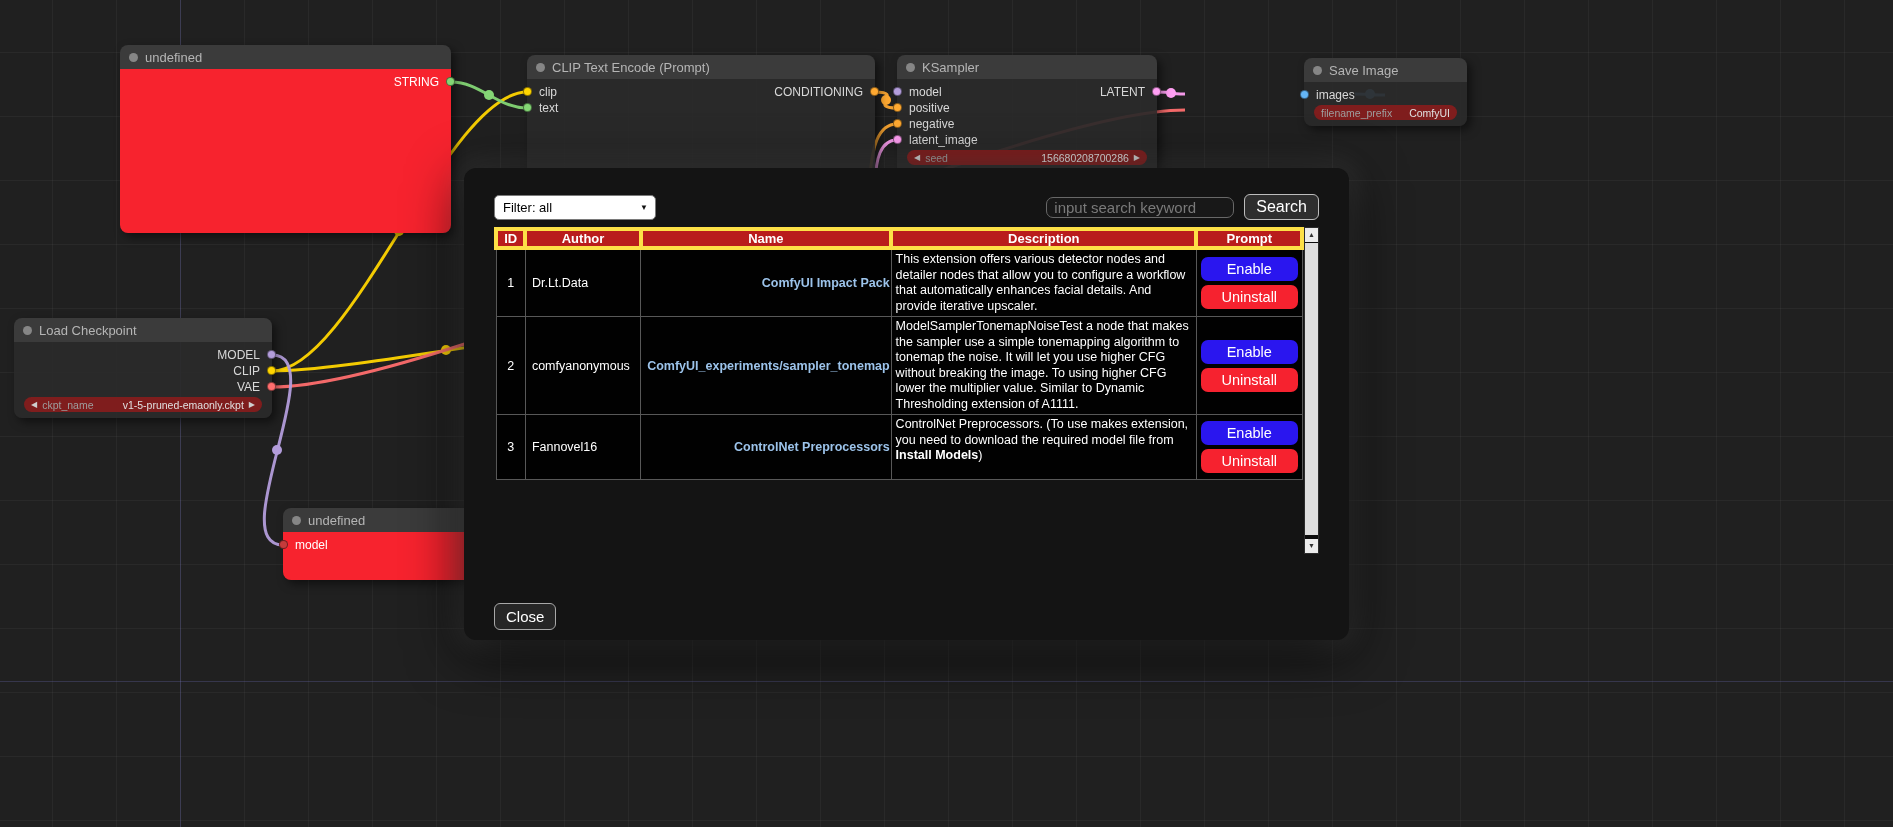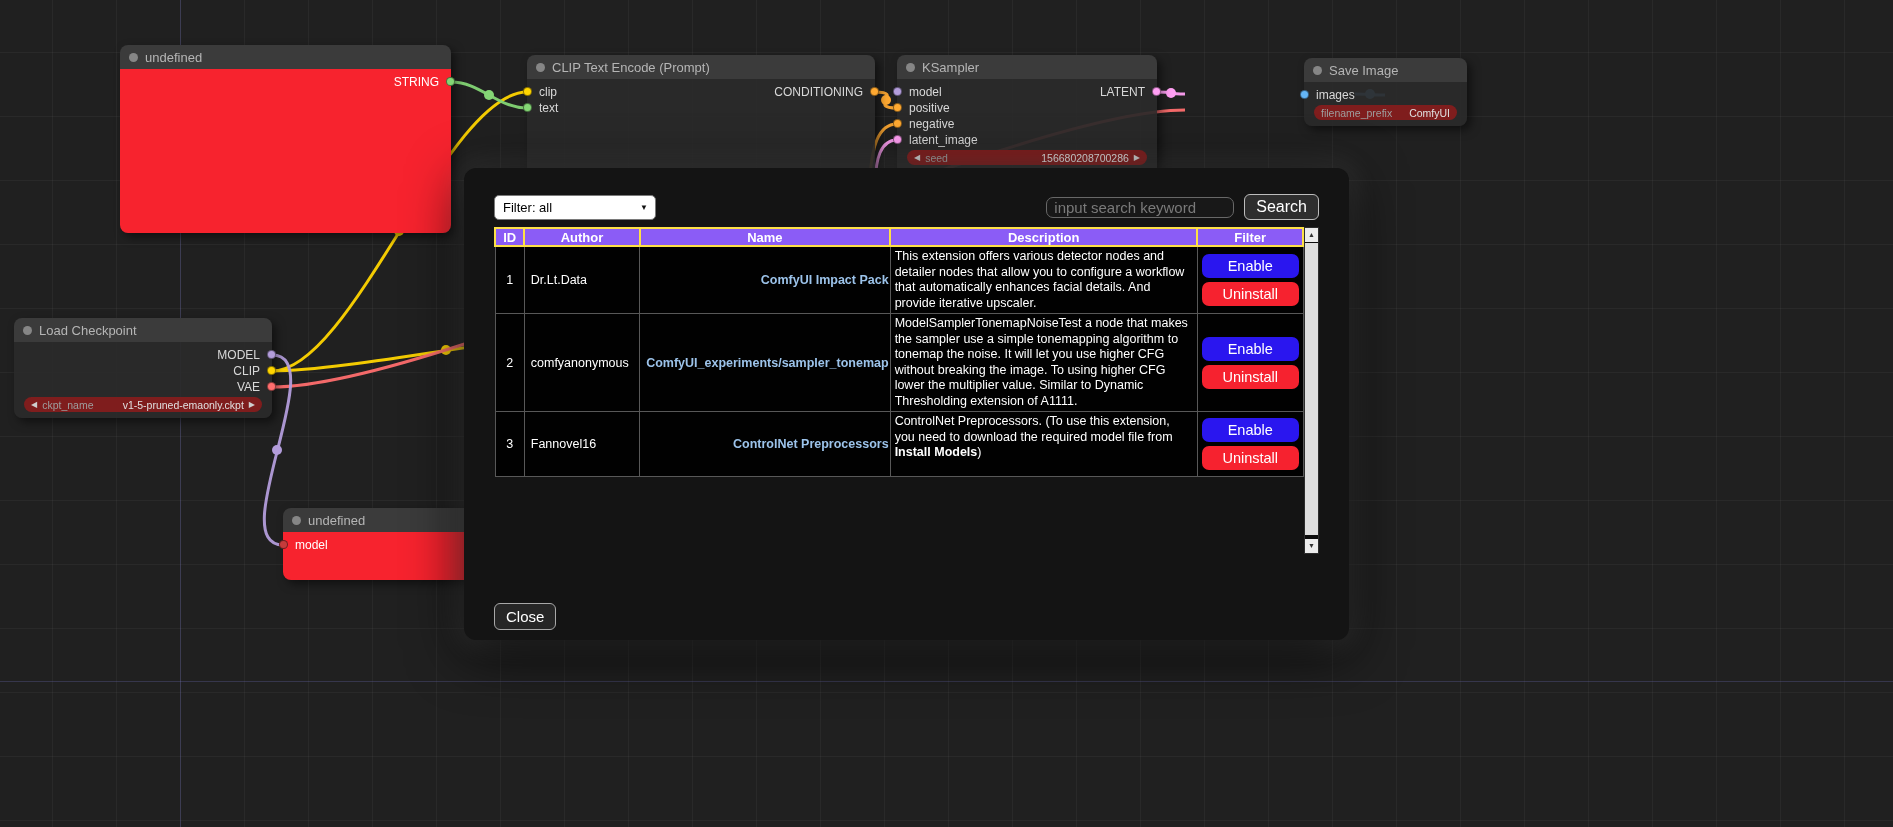--- a/index.html
+++ b/index.html
@@ -52,21 +52,21 @@
     border:1px solid #7a7a7a; border-radius:5px; padding:0 26px 0 8px; }
   .select-caret { position:absolute; right:8px; top:8px; font-size:8px; color:#111; pointer-events:none; }
   .search-input { margin-left:auto; width:188px; height:21px; background:#181818; border:1px solid #686868;
     border-radius:7px; color:#dddddd; font-size:15px; padding:0 7px; font-family:inherit; }
   .search-input::placeholder { color:#7a7a7a; }
   .search-btn { margin-left:10px; height:26px; padding:0 11px; background:#2e2e2e; border:1px solid #bdbdbd;
     border-radius:6px; color:#fff; font-size:16px; font-family:inherit; }
 
   .table-area { display:flex; margin-top:7px; height:327px; }
   .ext-table { border-collapse:collapse; width:815px; align-self:flex-start; }
-  .ext-table th { background:#8b5cf6; color:#fff; font-size:13px; font-weight:bold; border:2px solid #fde047; height:18px; padding:0 2px; }
+  .ext-table th { background:#b91c1c; color:#fff; font-size:13px; font-weight:bold; border:4px solid #fde047; height:18px; padding:0 2px; }
   .ext-table td { background:#010101; border:1px solid #585858; color:#fff; font-size:12.5px; vertical-align:middle; }
   td.c-id { text-align:center; }
   td.c-author { padding-left:6px; }
   td.c-name { padding-left:6px;text-align:right; }
   td.c-name a { color:#9cc3ea; font-weight:bold; text-decoration:none; }
   td.c-desc { padding:2px 4px; line-height:15.5px; vertical-align:top; }
   td.c-install { text-align:center; padding:2px 0; }
   td.c-install button { display:block; margin:4px auto; width:97px; height:24px; border:none; border-radius:7px;
     color:#fff; font-size:14.5px; font-family:inherit; }
 
@@ -250,21 +250,21 @@
             <col style="width:234px">
             <col style="width:326px">
             <col style="width:107px">
         </colgroup>
         <thead>
           <tr>
             <th>ID</th>
             <th>Author</th>
             <th>Name</th>
             <th>Description</th>
-            <th>Filter</th>
+            <th>Prompt</th>
           </tr>
         </thead>
         <tbody>
           <tr>
             <td class="c-id">1</td>
             <td class="c-author">Dr.Lt.Data</td>
             <td class="c-name"><a href="#">ComfyUI Impact Pack</a></td>
             <td class="c-desc"><span>This extension offers various detector nodes and detailer nodes that allow you to configure a workflow that automatically enhances facial details. And provide iterative upscaler.</span><b></b><span></span></td>
             <td class="c-install">
               <button style="background: rgb(42, 22, 239);">Enable</button>
@@ -278,21 +278,21 @@
             <td class="c-desc"><span>ModelSamplerTonemapNoiseTest a node that makes the sampler use a simple tonemapping algorithm to tonemap the noise. It will let you use higher CFG without breaking the image. To using higher CFG lower the multiplier value. Similar to Dynamic Thresholding extension of A1111.</span><b></b><span></span></td>
             <td class="c-install">
               <button style="background: rgb(42, 22, 239);">Enable</button>
               <button style="background: rgb(246, 34, 47);">Uninstall</button>
             </td>
           </tr>
           <tr>
             <td class="c-id">3</td>
             <td class="c-author">Fannovel16</td>
             <td class="c-name"><a href="#">ControlNet Preprocessors</a></td>
-            <td class="c-desc"><span>ControlNet Preprocessors. (To use this extension, you need to download the required model file from </span><b>Install Models</b><span>)</span></td>
+            <td class="c-desc"><span>ControlNet Preprocessors. (To use makes extension, you need to download the required model file from </span><b>Install Models</b><span>)</span></td>
             <td class="c-install">
               <button style="background: rgb(42, 22, 239);">Enable</button>
               <button style="background: rgb(246, 34, 47);">Uninstall</button>
             </td>
           </tr>
         </tbody>
       </table>
 
       <div class="scrollbar">
         <div class="sb-arrow up">▲</div>

